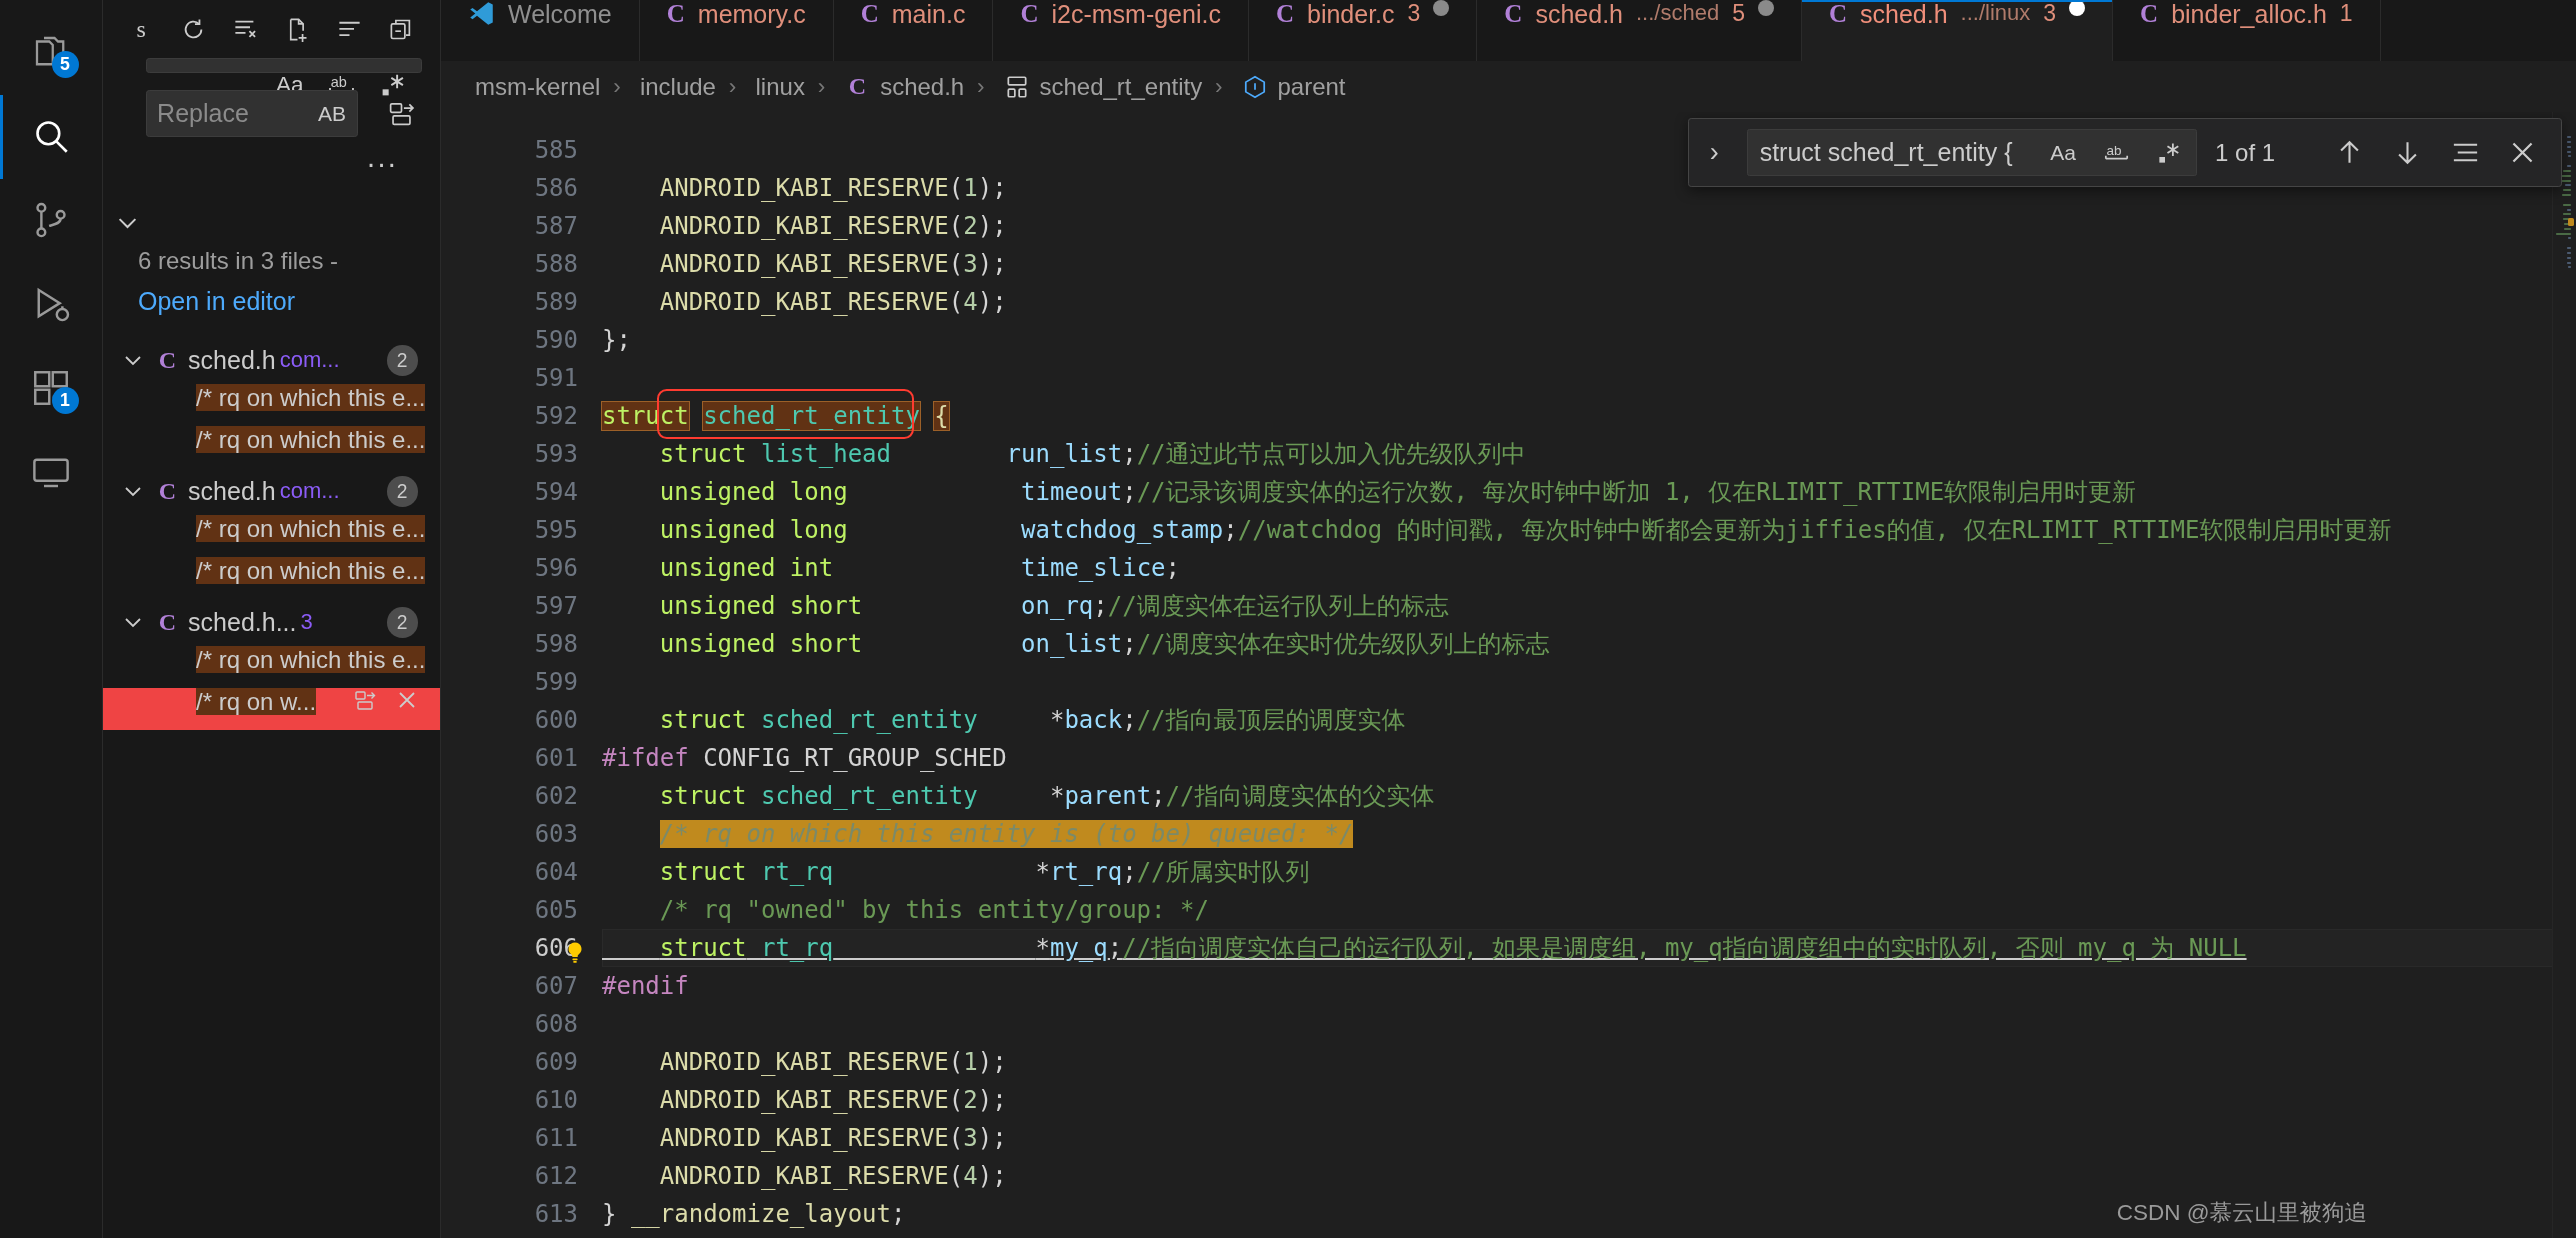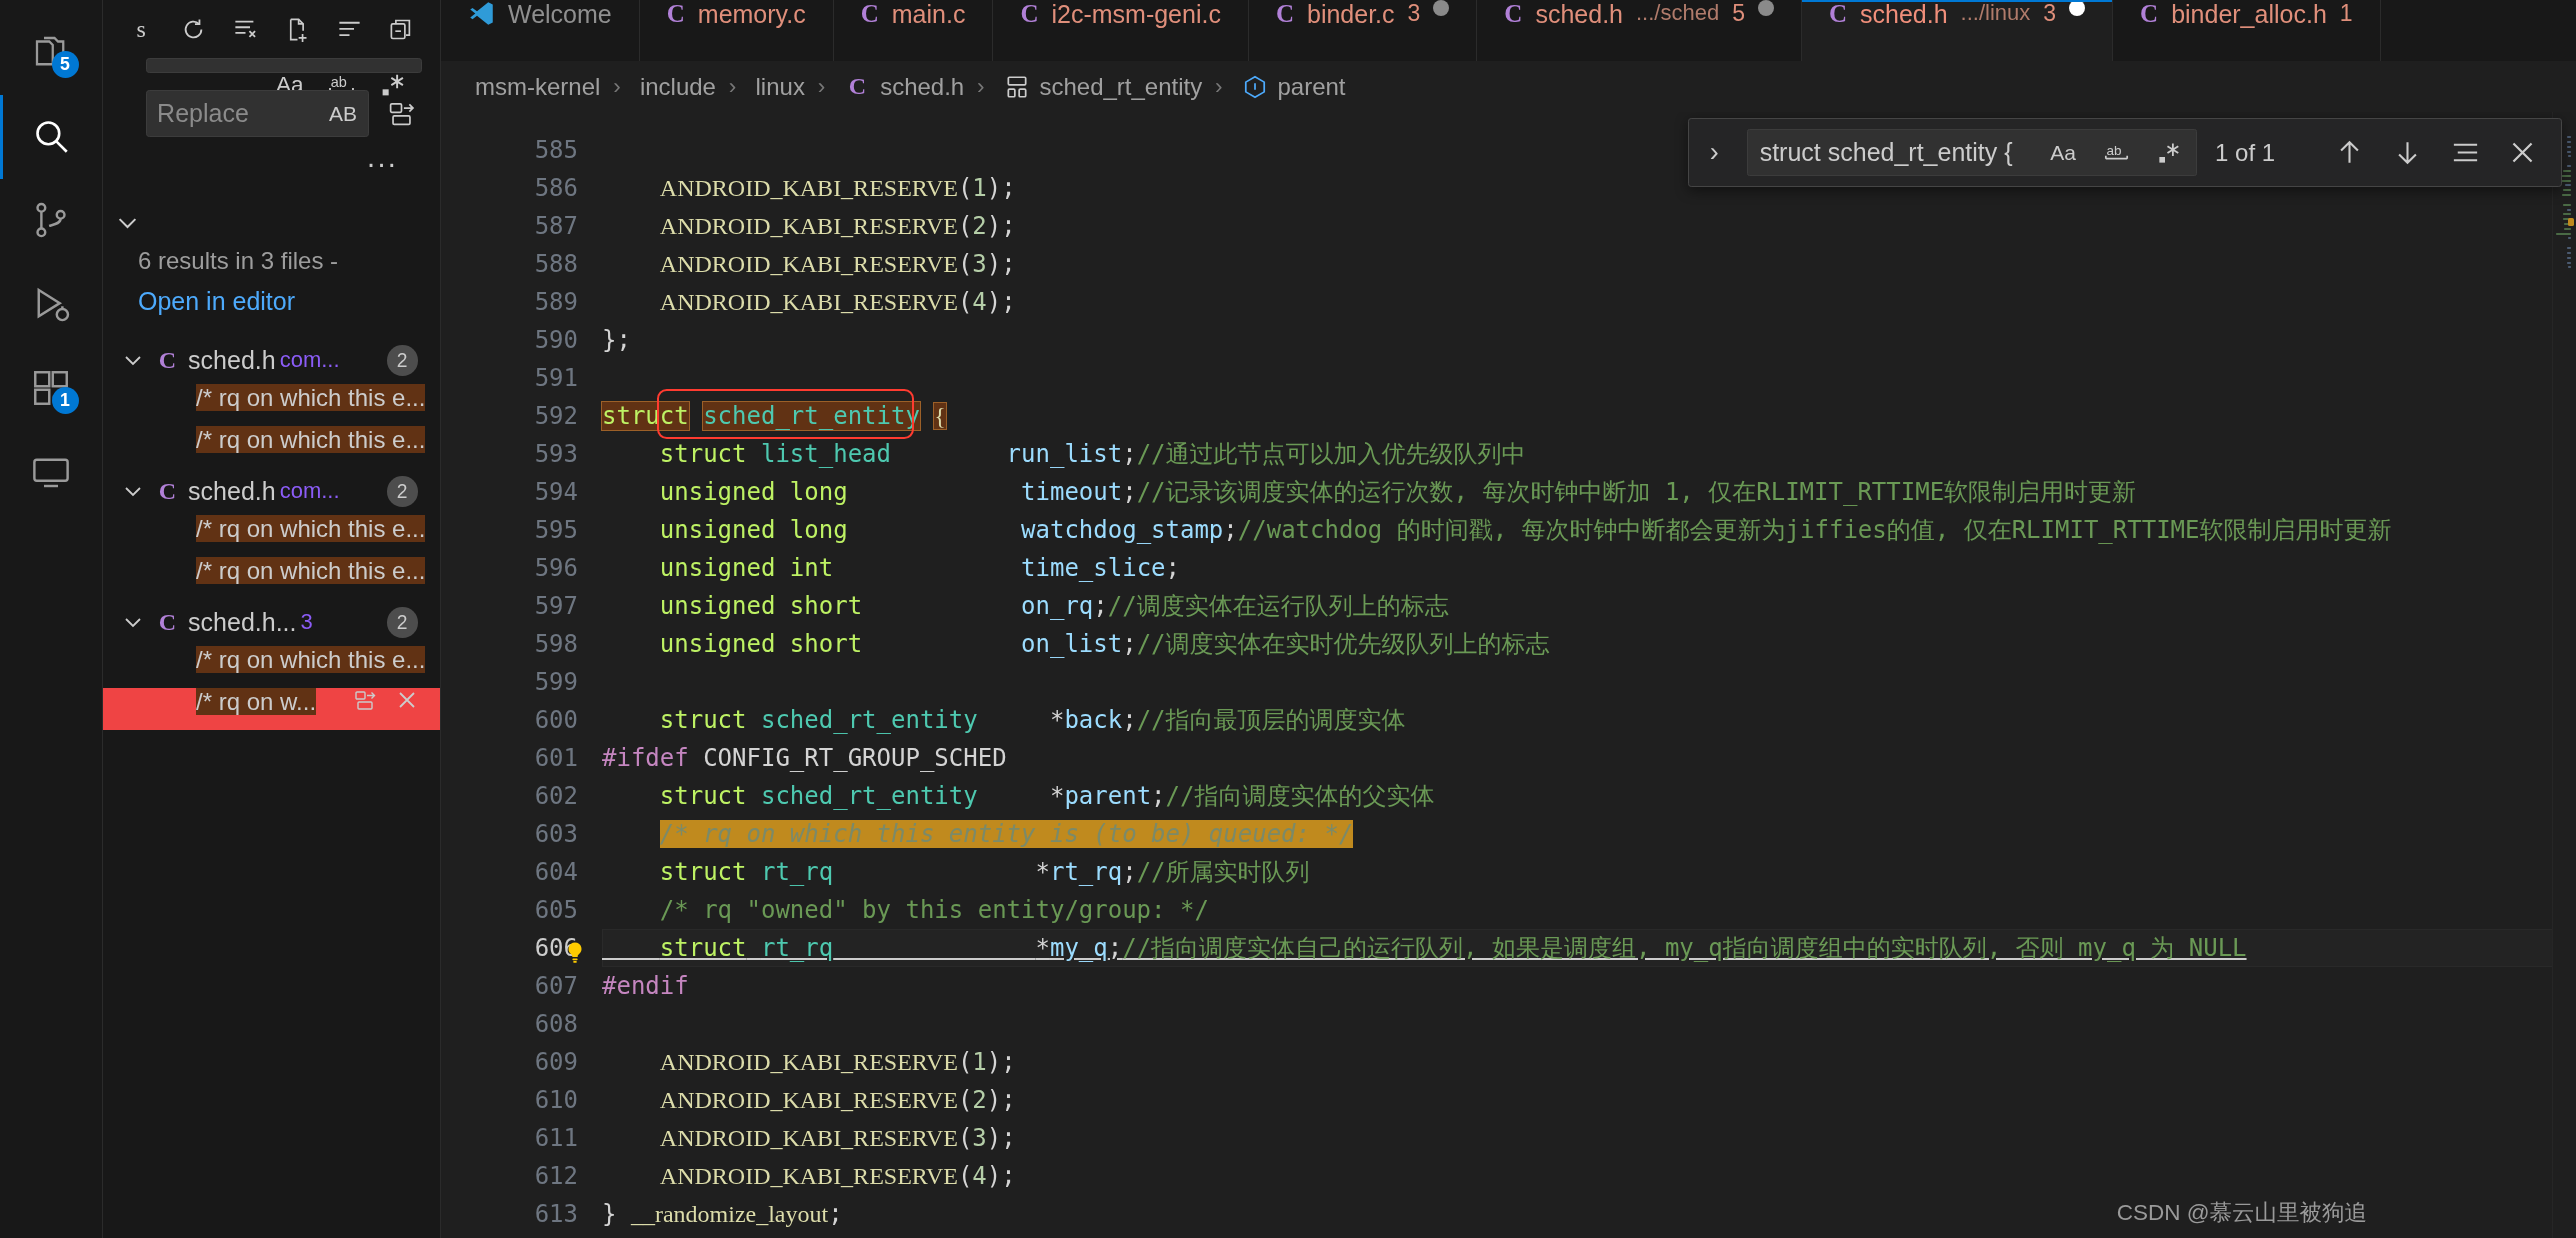--- a/index.html
+++ b/index.html
@@ -41,21 +41,21 @@
   .twisty svg{ width:27px; height:27px; }
   .search-fields{ flex:1; min-width:0; }
   .inputbox{
     background:#313131; border:0.8px solid #3c3c3c; border-radius:3.2px;
     padding:6.4px 9.7px; position:relative; color:#cccccc; font-size:26px; line-height:39px;
   }
   .inputbox .textval{ padding-right:129px; word-break:break-word; white-space:pre-wrap; }
   .inputbox .adorn{ position:absolute; right:11.3px; top:8px; display:flex; gap:17.7px; align-items:center; }
   .adorn .ic{ width:34px; height:34px; display:flex; align-items:center; justify-content:center; cursor:pointer; }
   .adorn .ic svg{ width:29px; height:29px; }
-  .replace-row{ display:flex; align-items:center; gap:11px; margin-top:17.7px; }
+  .replace-row{ display:flex; align-items:center; gap:22px; margin-top:17.7px; }
   .replace-box{ flex:1; background:#313131; border:0.8px solid #3c3c3c; border-radius:3.2px;
     height:47px; display:flex; align-items:center; padding:0 9.7px; position:relative; }
   .replace-box .ph{ color:#8b8b8b; font-size:25px; }
   .replace-box .ab{ position:absolute; right:11.3px; color:#cccccc; font-size:21px; }
   .rep-all{ width:42px; height:42px; display:flex; align-items:center; justify-content:center; cursor:pointer;}
   .rep-all svg{ width:29px; height:29px; }
   .dots{ text-align:right; color:#cccccc; font-size:29px; padding:3.2px 24px 0 0; letter-spacing:2.4px; cursor:pointer;}
 
   .results-meta{ padding:11.3px 0 0 35px; }
   .results-meta .count{ color:#9d9d9d; font-size:24px; }
@@ -107,21 +107,21 @@
   .code{ flex:1; padding-top:19.3px; font-family:"DejaVu Sans Mono", monospace;
          font-size:24px; line-height:38px; white-space:pre; position:relative; }
   .code .row{ height:38px; position:relative; }
   .code .row.cur{ background:#232323; box-shadow:inset 0 0 0 0.8px #2c2c2c;text-decoration:underline; }
   .kw{ color:#bef264; }
   .typ{ color:#4ec9b0; }
   .var{ color:#9cdcfe; }
   .cmt{ color:#6a9955; }
   .pp{ color:#c586c0; }
   .punct{ color:#d4d4d4; }
-  .fn{ color:#dcdcaa;font-family:Liberation Serif, serif; }
+  .fn{ color:#dcdcaa; }
   .num{ color:#b5cea8; }
   .hit-find{ background:#613214; outline:0.8px solid #9c6028; }
   .hit-cur{ background:#c08a1e; color:#7a8a6a !important;font-style:italic; }
   .redbox{ position:absolute; border:2.4px solid #ff3b30; border-radius:9.7px; pointer-events:none; }
 
   .bulb{ position:absolute; width:24px; height:29px; }
 
   
   .findwidget{
     position:absolute; right:14.5px; top:6.4px; height:69px; background:#252526;

